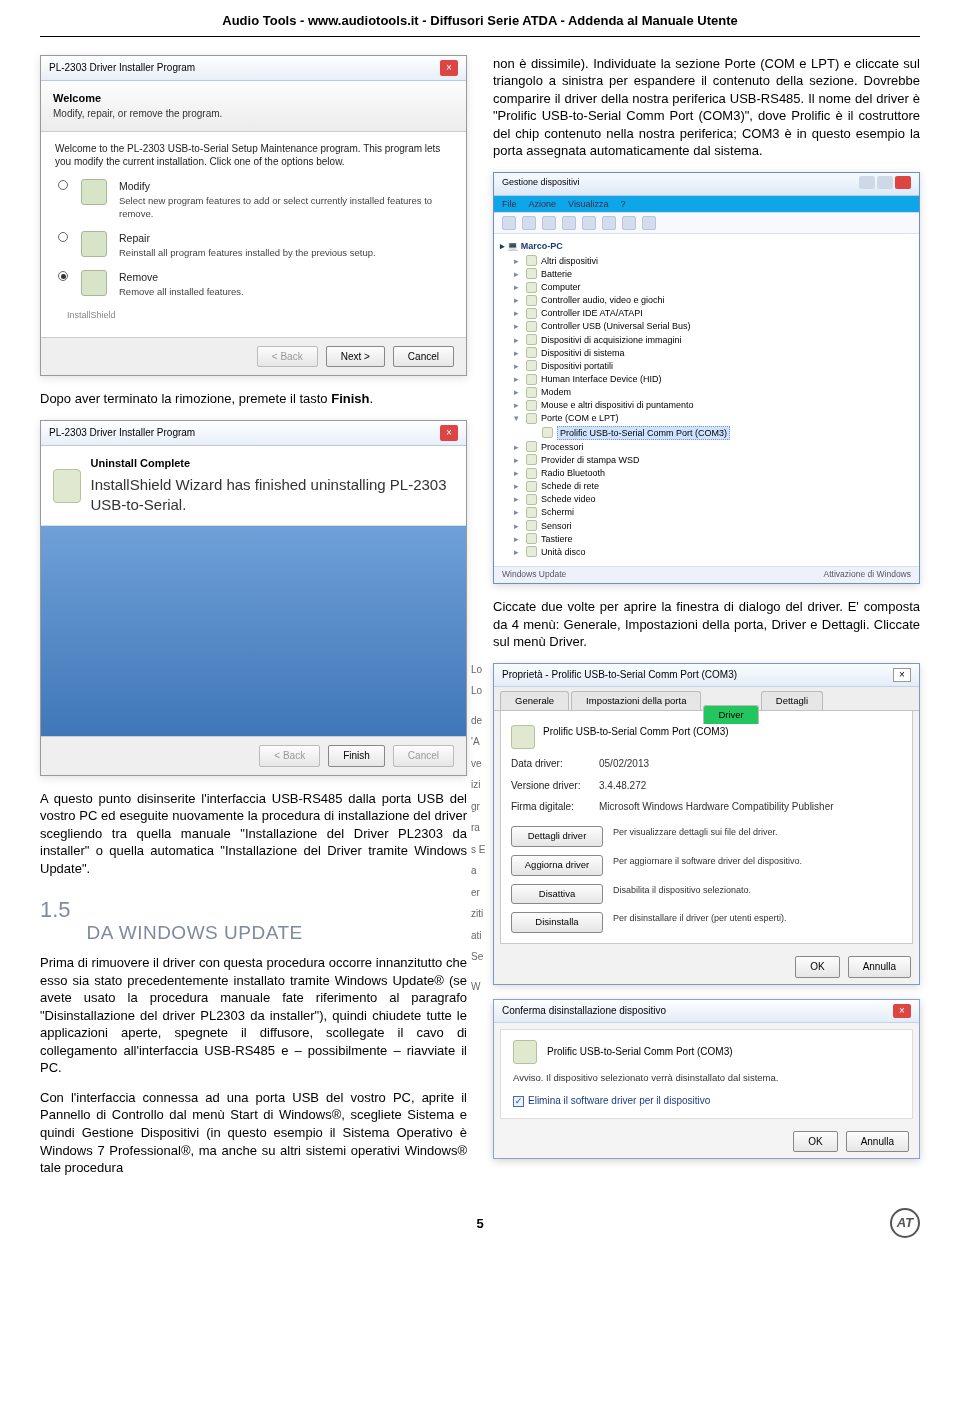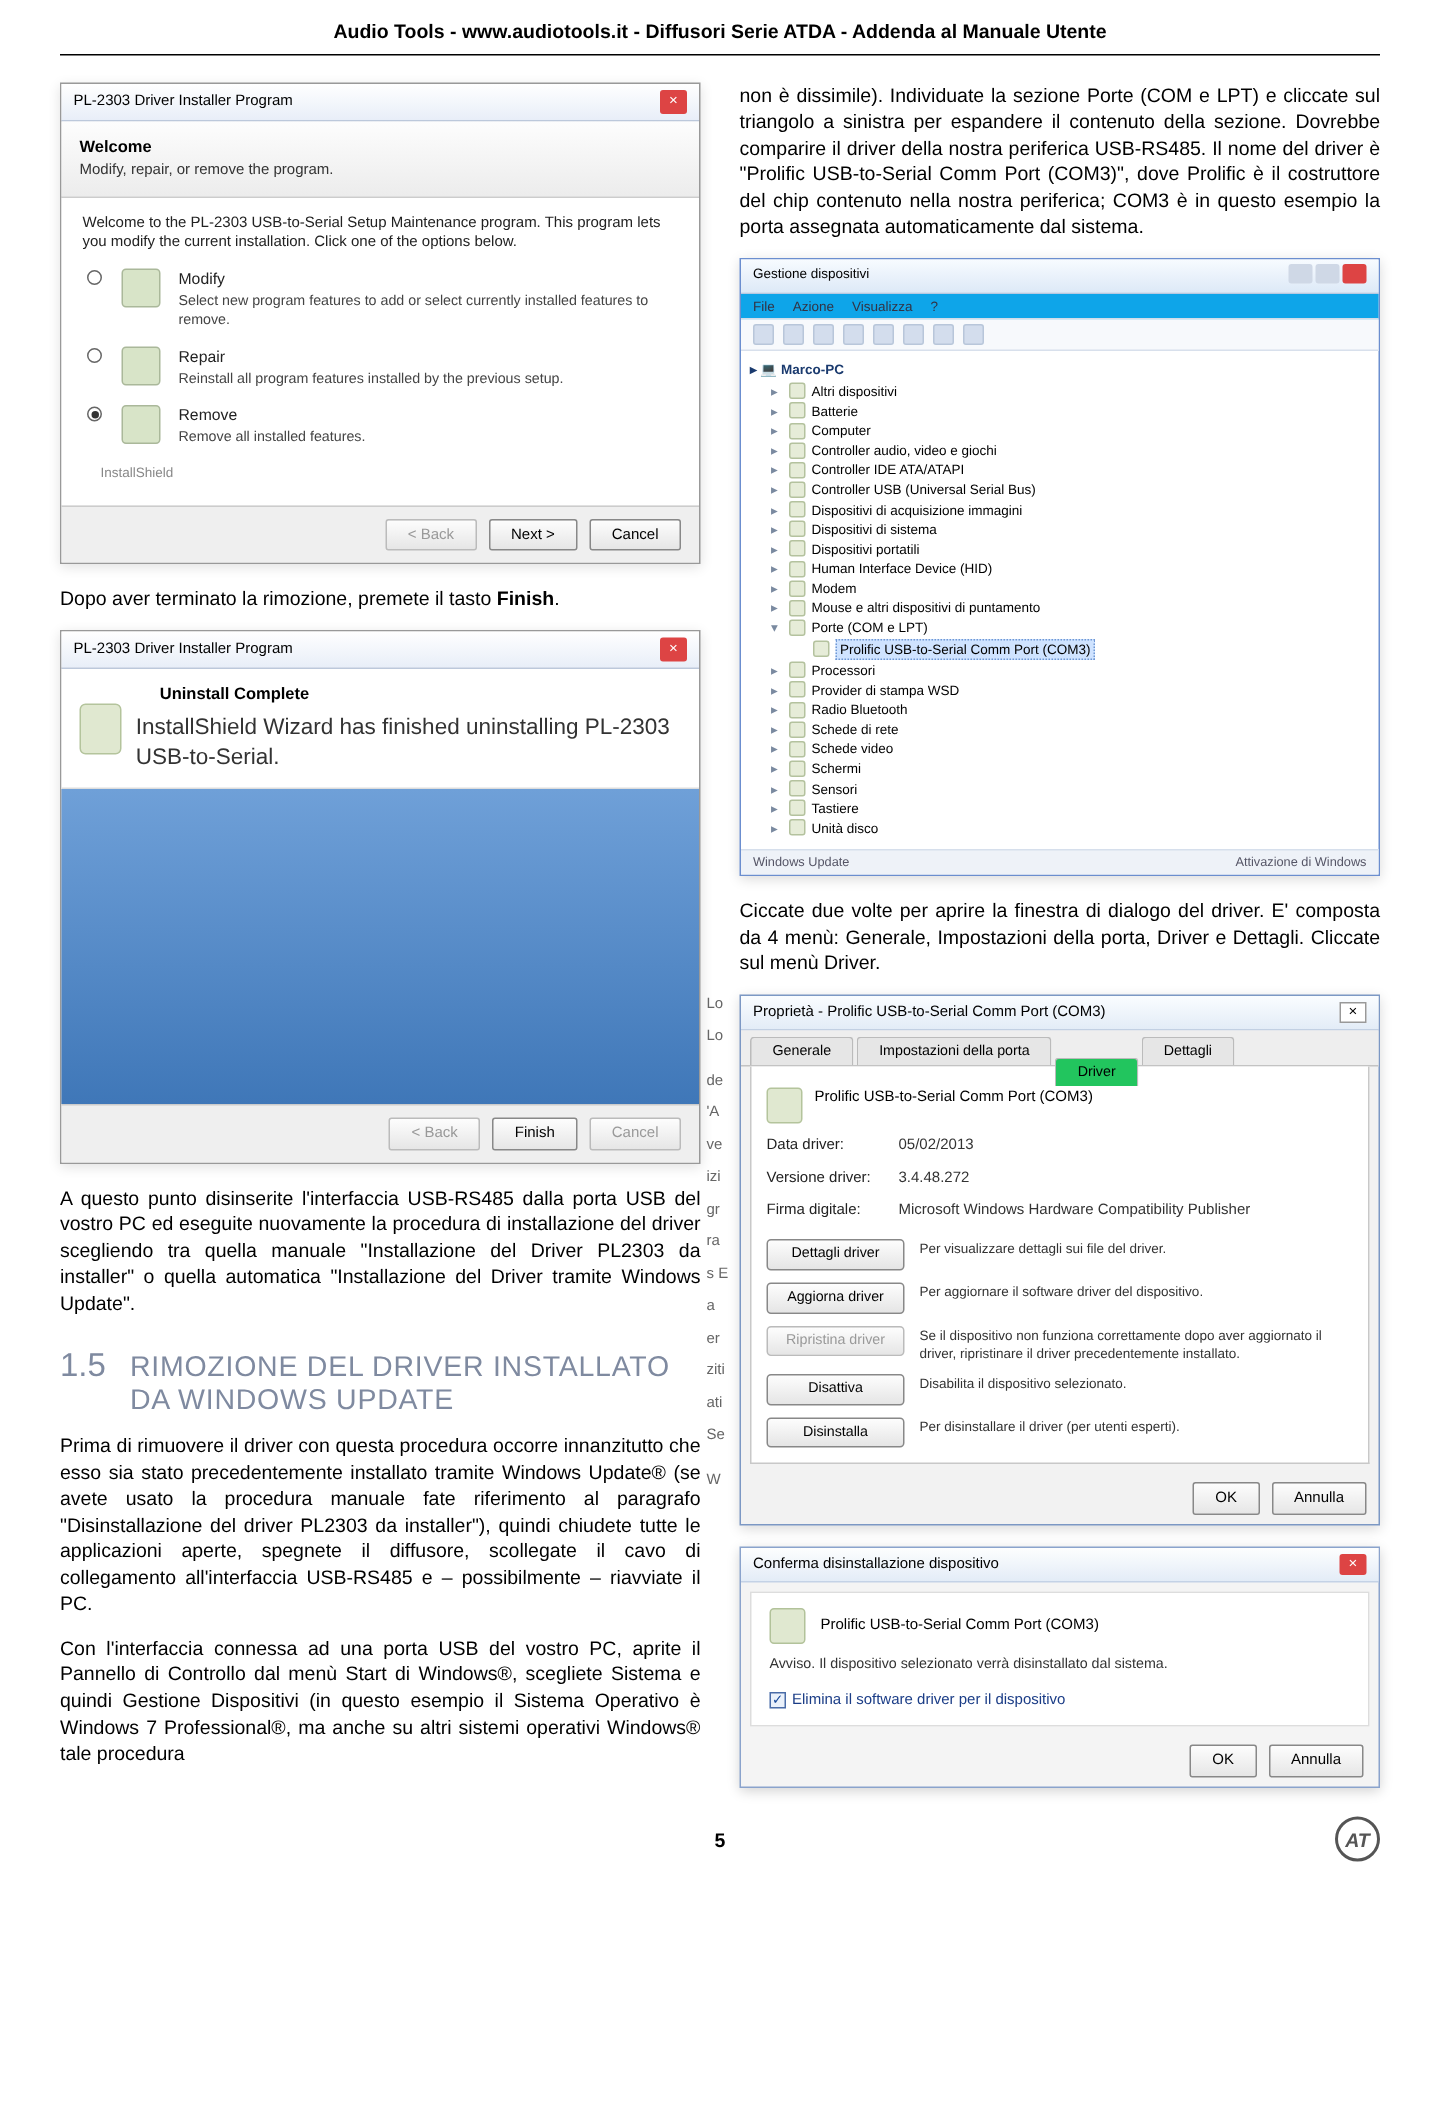--- a/index.html
+++ b/index.html
@@ -214,37 +214,37 @@
     </p>
 
     <div class="screenshot">
       <div class="titlebar">
         <span>PL-2303 Driver Installer Program</span>
         <span class="close">×</span>
       </div>
       <div class="uninstall-complete-header">
         <div class="big-ic"></div>
         <div>
-          <div style="font-weight:bold;font-size:11px;margin-left:16px;">Uninstall Complete</div>
+          <div style="font-weight:bold;font-size:11px;">Uninstall Complete</div>
           <div style="font-size:15px;color:#333;margin-top:4px;">InstallShield Wizard has finished uninstalling PL-2303 USB-to-Serial.</div>
         </div>
       </div>
       <div class="uninstall-body"></div>
       <div class="btn-row">
         <div class="btn disabled">&lt; Back</div>
         <div class="btn">Finish</div>
         <div class="btn disabled">Cancel</div>
       </div>
     </div>
 
     <p class="body-text">A questo punto disinserite l'interfaccia USB-RS485 dalla porta USB del vostro PC ed eseguite nuovamente la procedura di installazione del driver scegliendo tra quella manuale "Installazione del Driver PL2303 da installer" o quella automatica "Installazione del Driver tramite Windows Update".</p>
 
     <div class="section-title">
       <span class="section-num">1.5</span>
-      <span class="stxt"><span>RIMOZIONE DEL DRIVER INSTALLATO</span><br><span>DA WINDOWS UPDATE</span></span>
+      <span class="stxt"><br><span>DA WINDOWS UPDATE</span></span>
     </div>
 
     <p class="body-text">Prima di rimuovere il driver con questa procedura occorre innanzitutto che esso sia stato precedentemente installato tramite Windows Update® (se avete usato la procedura manuale fate riferimento al paragrafo "Disinstallazione del driver PL2303 da installer"), quindi chiudete tutte le applicazioni aperte, spegnete il diffusore, scollegate il cavo di collegamento all'interfaccia USB-RS485 e – possibilmente – riavviate il PC.</p>
     <p class="body-text">Con l'interfaccia connessa ad una porta USB del vostro PC, aprite il Pannello di Controllo dal menù Start di Windows®, scegliete Sistema e quindi Gestione Dispositivi (in questo esempio il Sistema Operativo è Windows 7 Professional®, ma anche su altri sistemi operativi Windows® tale procedura</p>
 
   </div>
 
   <div class="col edge-col">
 
     <p class="body-text">non è dissimile). Individuate la sezione Porte (COM e LPT) e cliccate sul triangolo a sinistra per espandere il contenuto della sezione. Dovrebbe comparire il driver della nostra periferica USB-RS485. Il nome del driver è "Prolific USB-to-Serial Comm Port (COM3)", dove Prolific è il costruttore del chip contenuto nella nostra periferica; COM3 è in questo esempio la porta assegnata automaticamente dal sistema.</p>
@@ -450,24 +450,20 @@
         <div class="drvbtns">
           <div class="drvbtn-row">
                 <div class="drvbtn">Dettagli driver</div>
                 <div class="drvbtn-desc">Per visualizzare dettagli sui file del driver.</div>
               </div>
           <div class="drvbtn-row">
                 <div class="drvbtn">Aggiorna driver</div>
                 <div class="drvbtn-desc">Per aggiornare il software driver del dispositivo.</div>
               </div>
           <div class="drvbtn-row">
-                <div class="drvbtn disabled">Ripristina driver</div>
-                <div class="drvbtn-desc">Se il dispositivo non funziona correttamente dopo aver aggiornato il driver, ripristinare il driver precedentemente installato.</div>
-              </div>
-          <div class="drvbtn-row">
                 <div class="drvbtn">Disattiva</div>
                 <div class="drvbtn-desc">Disabilita il dispositivo selezionato.</div>
               </div>
           <div class="drvbtn-row">
                 <div class="drvbtn">Disinstalla</div>
                 <div class="drvbtn-desc">Per disinstallare il driver (per utenti esperti).</div>
               </div>
         </div>
       </div>
       <div class="okrow">

